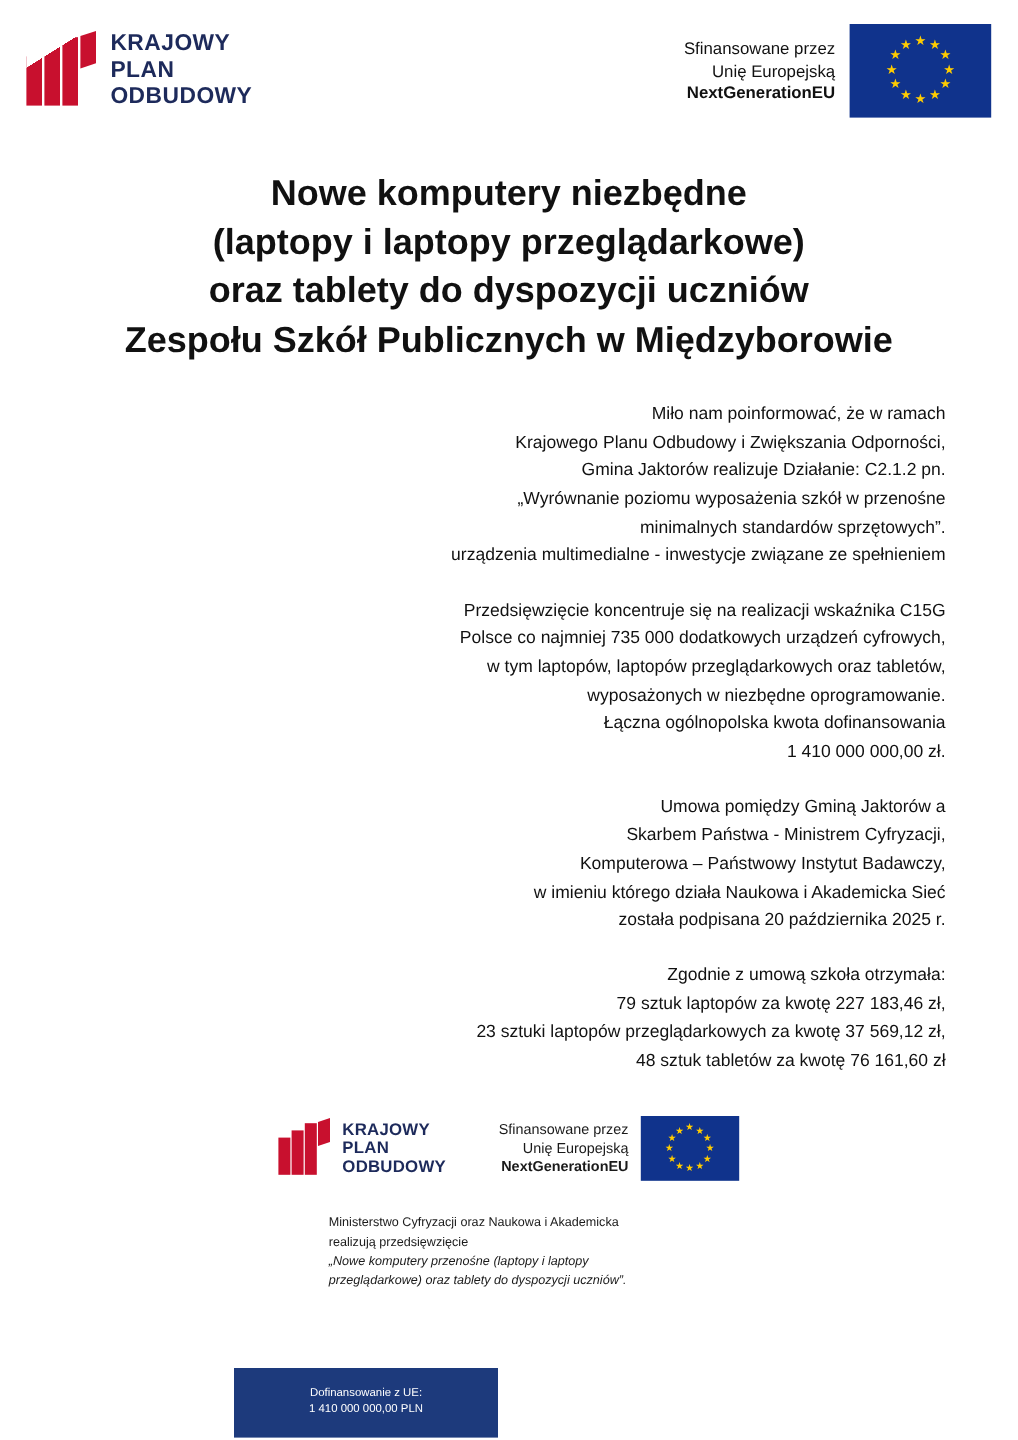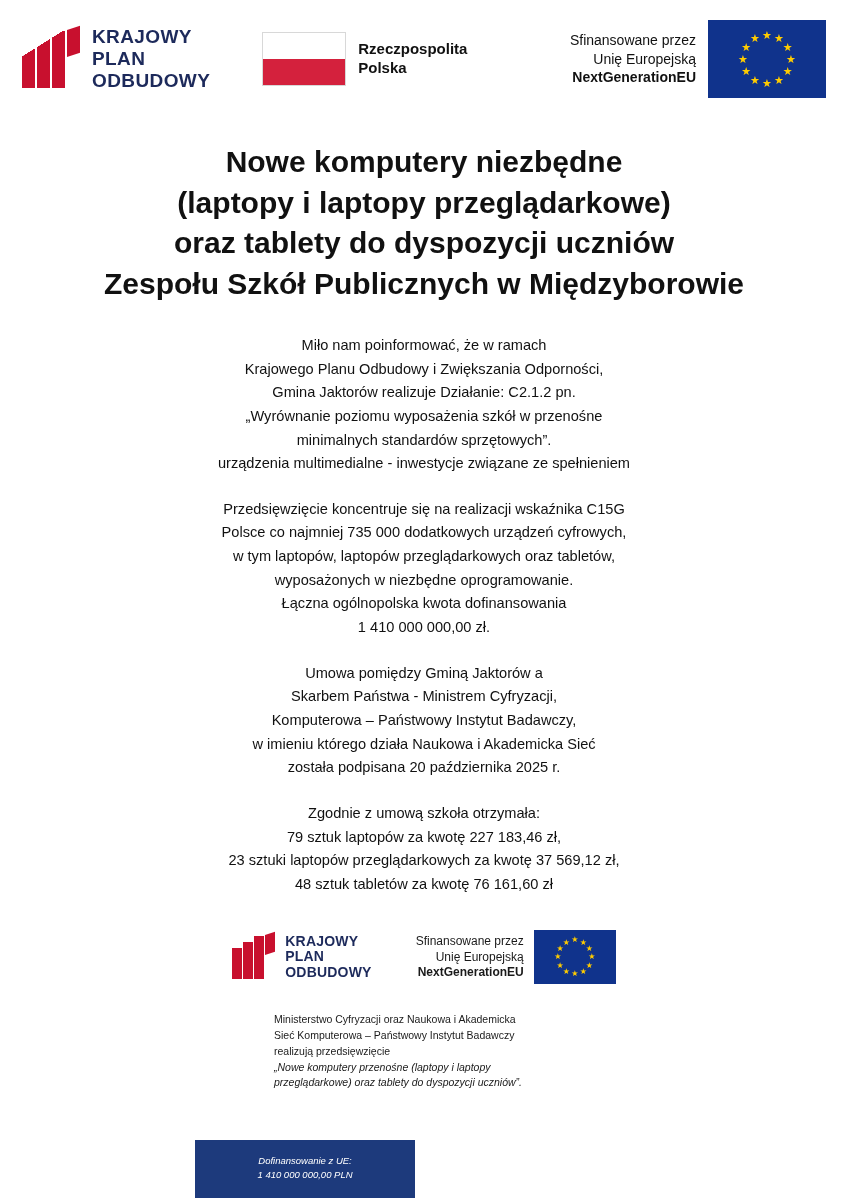--- a/index.html
+++ b/index.html
@@ -124,21 +124,21 @@
     line-height: 1.35;
     color: #111;
     margin-top: 46px;
     padding: 0 24px;
   }
   .title div { white-space: nowrap; }
 
   
   .body-copy {
     margin-top: 30px;
-    text-align: center;
+    text-align: right;
     font-size: 14.6px;
     line-height: 1.62;
     color: #111;
     padding: 0 60px;
   }
   .para { margin-bottom: 22px; }
   .para:last-child { margin-bottom: 16px; }
 
   
   .footer-logos {
@@ -181,21 +181,20 @@
   }
   .disclaimer .ital { font-style: italic; }
 
   
   .bottom-wrap {
     position: absolute;
     left: 0;
     bottom: 0;
     width: 100%;
     height: 72px;
-    font-style: italic;
   }
   .bottom-box {
     position: absolute;
     left: 195px;
     top: 12px;
     width: 220px;
     height: 58px;
     background: #1d3a7c;
     color: #ffffff;
     font-size: 9.5px;
@@ -227,30 +226,20 @@
       <span class="kpo-b4"></span>
       <div class="kpo-cut"></div>
     </div>
     <div class="kpo-wordmark">
       <div>KRAJOWY</div>
       <div>PLAN</div>
       <div>ODBUDOWY</div>
     </div>
   </div>
 
-  <div class="pl-block">
-    <div class="pl-flag">
-      <div class="w"></div>
-      <div class="r"></div>
-    </div>
-    <div class="pl-text">
-      <div>Rzeczpospolita</div>
-      <div>Polska</div>
-    </div>
-  </div>
 
   <div class="eu-block">
     <div class="eu-text">
       <div>Sfinansowane przez</div>
       <div>Unię Europejską</div>
       <div class="strong">NextGenerationEU</div>
     </div>
     <div class="eu-flag" id="eu-flag-lg">
         <span class="eu-star" style="left: 59px; top: 15px;">★</span>
         <span class="eu-star" style="left: 71px; top: 18.2154px;">★</span>
@@ -343,21 +332,20 @@
         <span class="eu-star" style="left: 24px; top: 27px;">★</span>
         <span class="eu-star" style="left: 26.2776px; top: 18.5px;">★</span>
         <span class="eu-star" style="left: 32.5px; top: 12.2776px;">★</span>
       </div>
   </div>
 
 </div>
 
 <div class="disclaimer">
   <div>Ministerstwo Cyfryzacji oraz Naukowa i Akademicka</div>
-  <div>Sieć Komputerowa – Państwowy Instytut Badawczy</div>
   <div>realizują przedsięwzięcie</div>
   <div class="ital">„Nowe komputery przenośne (laptopy i laptopy</div>
   <div class="ital">przeglądarkowe) oraz tablety do dyspozycji uczniów”.</div>
 </div>
 
 <div class="bottom-wrap">
   <div class="bottom-box-shadow"></div>
   <div class="bottom-box">
     <div>Dofinansowanie z UE:</div>
     <div>1 410 000 000,00 PLN</div>

